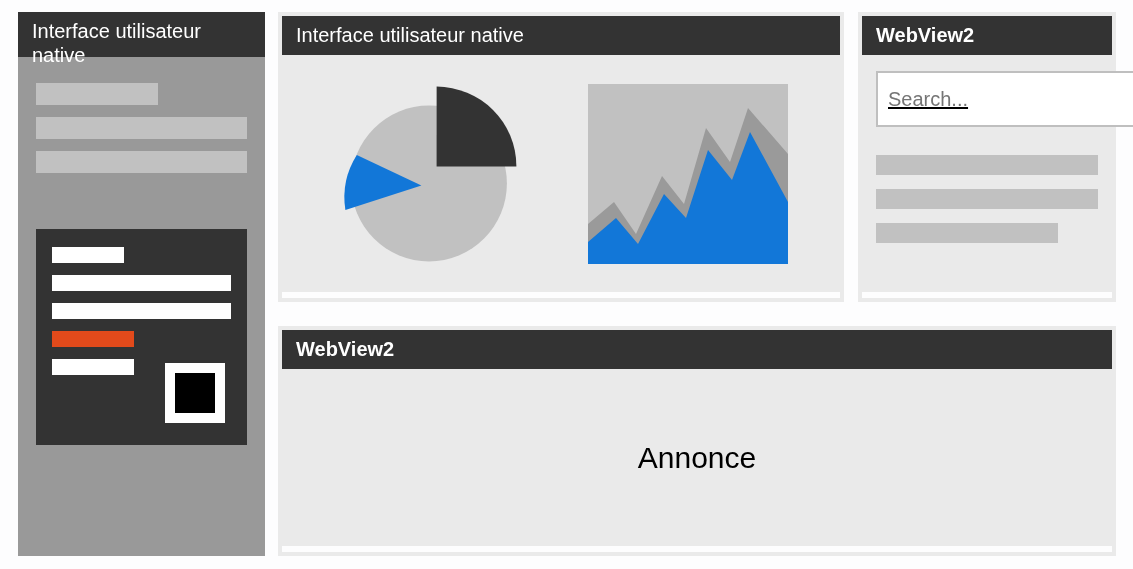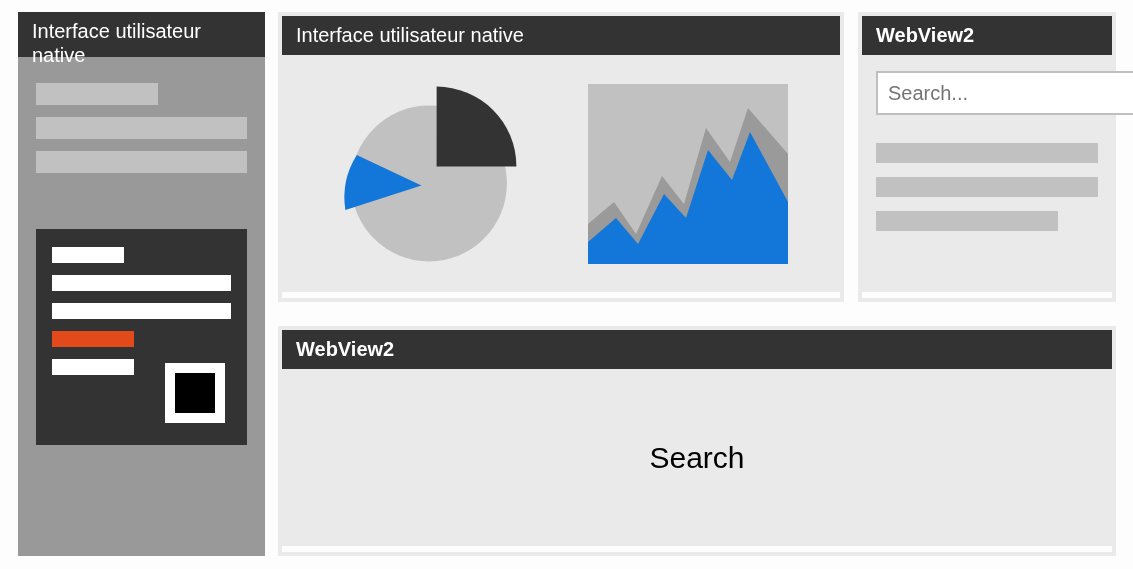--- a/index.html
+++ b/index.html
@@ -142,22 +142,23 @@
     height: 290px;
   }
   #panel-right-top .body {
     background: #eaeaea;
     height: calc(100% - 45px);
     padding: 16px 14px;
     box-sizing: border-box;
   }
   .search-row {
     display: flex;
-    height: 44px;
+    height: 56px;
     margin-bottom: 28px;
+    text-decoration: underline;
   }
   .search-input {
     flex: 1;
     border: 2px solid #bfbfbf;
     border-right: none;
     background: #fff;
     font-size: 20px;
     color: #9a9a9a;
     padding: 0 10px;
     outline: none;
@@ -227,17 +228,17 @@
       </div>
       <div class="result-bar full"></div>
       <div class="result-bar full"></div>
       <div class="result-bar short"></div>
     </div>
   </div>
 
   <div id="panel-center-bottom" class="panel">
     <div class="titlebar">WebView2</div>
     <div class="body">
-      <span>Search</span>
+      <span>Annonce</span>
     </div>
   </div>
 
 </div>
 
 </body></html>

